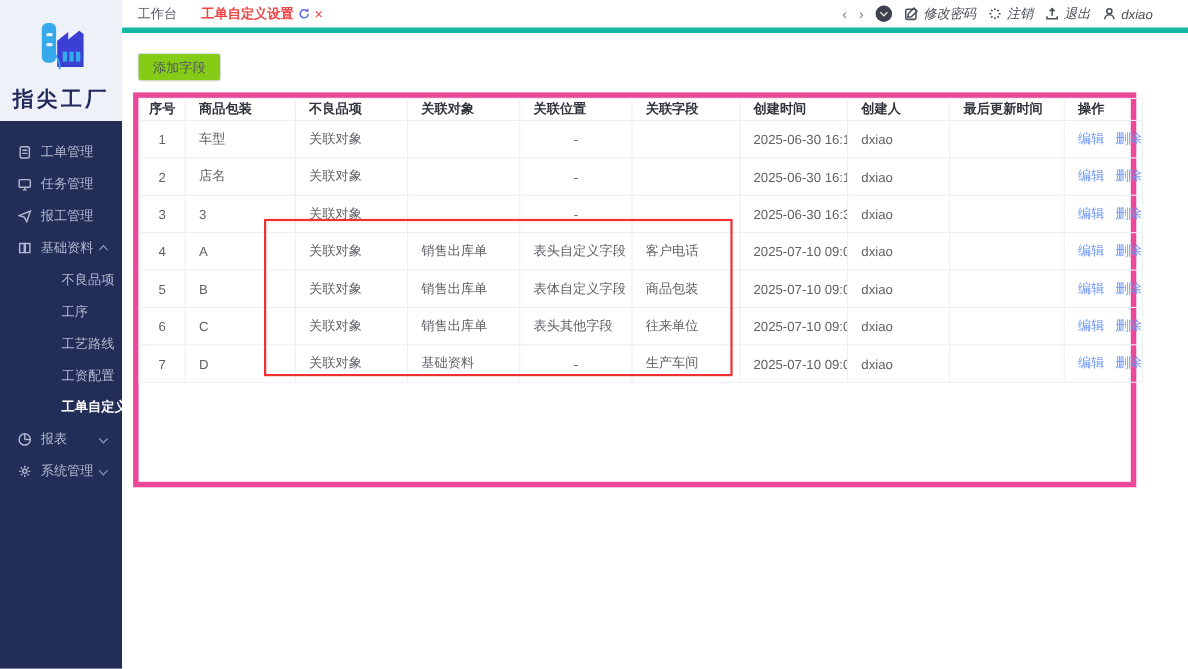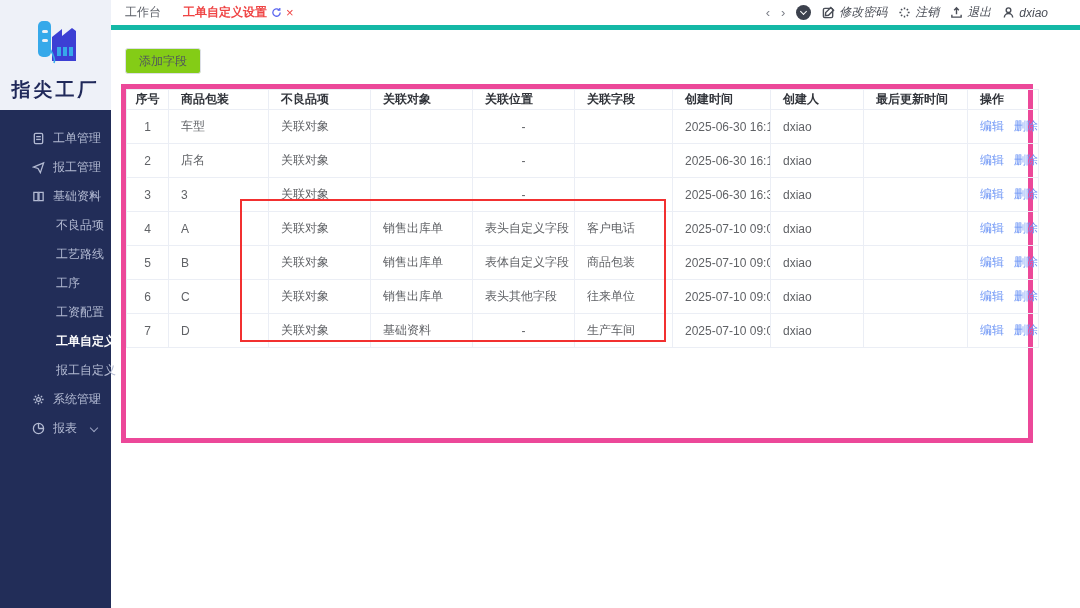--- a/index.html
+++ b/index.html
@@ -9,21 +9,21 @@
     background:#fff; color:#333; position:relative;
   }
   .app { display:flex; width:1080px; height:608px; }
 
   
   .sidebar { width:111px; flex:0 0 111px; background:#222d58; height:608px; }
   .logo-panel { height:110px; background:#eef1f8; display:flex; flex-direction:column; align-items:center; justify-content:center; padding-top:10px; }
   .logo-ico { width:52px; height:52px; }
   .logo-text { margin-top:8px; font-size:19px; font-weight:bold; color:#20295a; letter-spacing:3px; white-space:nowrap; }
   .menu { padding-top:14px; display:flex; flex-direction:column; }
-  .m-item { height:29px; display:flex; align-items:center; padding-left:32px; padding-right:12px; color:#b3bad2; font-size:12px; cursor:pointer; position:relative; white-space:nowrap; }
+  .m-item { height:29px; display:flex; align-items:center; padding-left:16px; padding-right:12px; color:#b3bad2; font-size:12px; cursor:pointer; position:relative; white-space:nowrap; }
   .m-item .ico { width:13px; height:13px; margin-right:8px; flex:0 0 13px; display:inline-flex; }
   .m-item .ico svg { width:13px; height:13px; stroke:#b3bad2; fill:none; stroke-width:1.4; }
   .m-item.sub { padding-left:56px; }
   .m-item.active { color:#ffffff; font-weight:bold; }
   .chev { width:6px; height:6px; border-right:1.2px solid #9aa2c0; border-bottom:1.2px solid #9aa2c0; position:absolute; right:14px; }
   .chev.down { transform:rotate(45deg); top:11px; }
   .chev.up { transform:rotate(-135deg); top:13px; }
 
   
   .main { flex:1; display:flex; flex-direction:column; background:#fff; }
@@ -83,71 +83,78 @@
               <rect x="2.5" y="1.5" width="9" height="11" rx="1.5"></rect>
               <line x1="4.5" y1="5" x2="9.5" y2="5"></line>
               <line x1="4.5" y1="8" x2="9.5" y2="8"></line>
             </svg>
           </span>
         <span>工单管理</span>
       </div>
       <div class="m-item">
         <span class="ico">
             <svg class="glyph" viewBox="0 0 14 14">
+              <rect x="1.5" y="2.5" width="11" height="7.5" rx="1"></rect>
+              <line x1="5" y1="12.5" x2="9" y2="12.5"></line>
+              <line x1="7" y1="10" x2="7" y2="12.5"></line>
+            </svg>
+          </span>
+        <span>任务管理</span>
+      </div>
+      <div class="m-item">
+        <span class="ico">
+            <svg class="glyph" viewBox="0 0 14 14">
               <path d="M1.5 6.5 L12.5 2 L9 12.5 L6.5 8 Z"></path>
             </svg>
           </span>
         <span>报工管理</span>
       </div>
       <div class="m-item">
         <span class="ico">
             <svg class="glyph" viewBox="0 0 14 14">
               <path d="M2 2.5 h4.5 v9 H2 z"></path>
               <path d="M7.5 2.5 H12 v9 H7.5 z"></path>
             </svg>
           </span>
         <span>基础资料</span>
         <span class="chev up"></span>
       </div>
       <div class="m-item sub">
           <span>不良品项</span>
         </div>
       <div class="m-item sub">
+          <span>工序</span>
+        </div>
+      <div class="m-item sub">
           <span>工艺路线</span>
-        </div>
-      <div class="m-item sub">
-          <span>工序</span>
         </div>
       <div class="m-item sub">
           <span>工资配置</span>
         </div>
       <div class="m-item sub active">
           <span>工单自定义</span>
         </div>
-      <div class="m-item sub">
-          <span>报工自定义</span>
-        </div>
+      <div class="m-item">
+        <span class="ico">
+            <svg class="glyph" viewBox="0 0 14 14">
+              <circle cx="7" cy="7" r="5.5"></circle>
+              <path d="M7 7 V1.5 M7 7 H12.5"></path>
+            </svg>
+          </span>
+        <span>报表</span>
+        <span class="chev down"></span>
+      </div>
       <div class="m-item">
         <span class="ico">
             <svg class="glyph" viewBox="0 0 14 14">
               <circle cx="7" cy="7" r="2"></circle>
               <path d="M7 1.5 v2 M7 10.5 v2 M1.5 7 h2 M10.5 7 h2 M3.1 3.1 l1.4 1.4 M9.5 9.5 l1.4 1.4 M10.9 3.1 L9.5 4.5 M4.5 9.5 L3.1 10.9"></path>
             </svg>
           </span>
         <span>系统管理</span>
-        <span class="chev down"></span>
-      </div>
-      <div class="m-item">
-        <span class="ico">
-            <svg class="glyph" viewBox="0 0 14 14">
-              <circle cx="7" cy="7" r="5.5"></circle>
-              <path d="M7 7 V1.5 M7 7 H12.5"></path>
-            </svg>
-          </span>
-        <span>报表</span>
         <span class="chev down"></span>
       </div>
     </nav>
   </aside>
 
   <div class="main">
 
     <div class="tabbar">
       <div class="tabs">
         <span class="tab">工作台</span>

